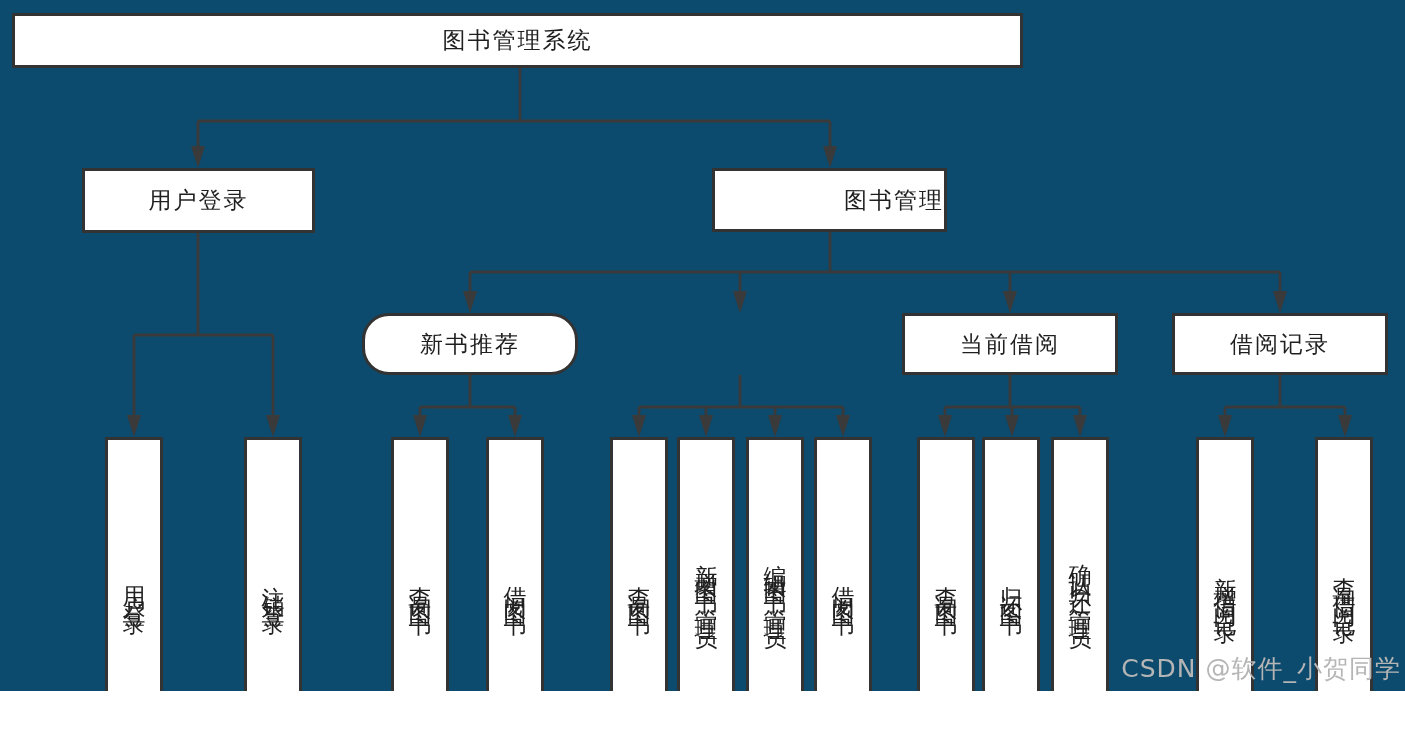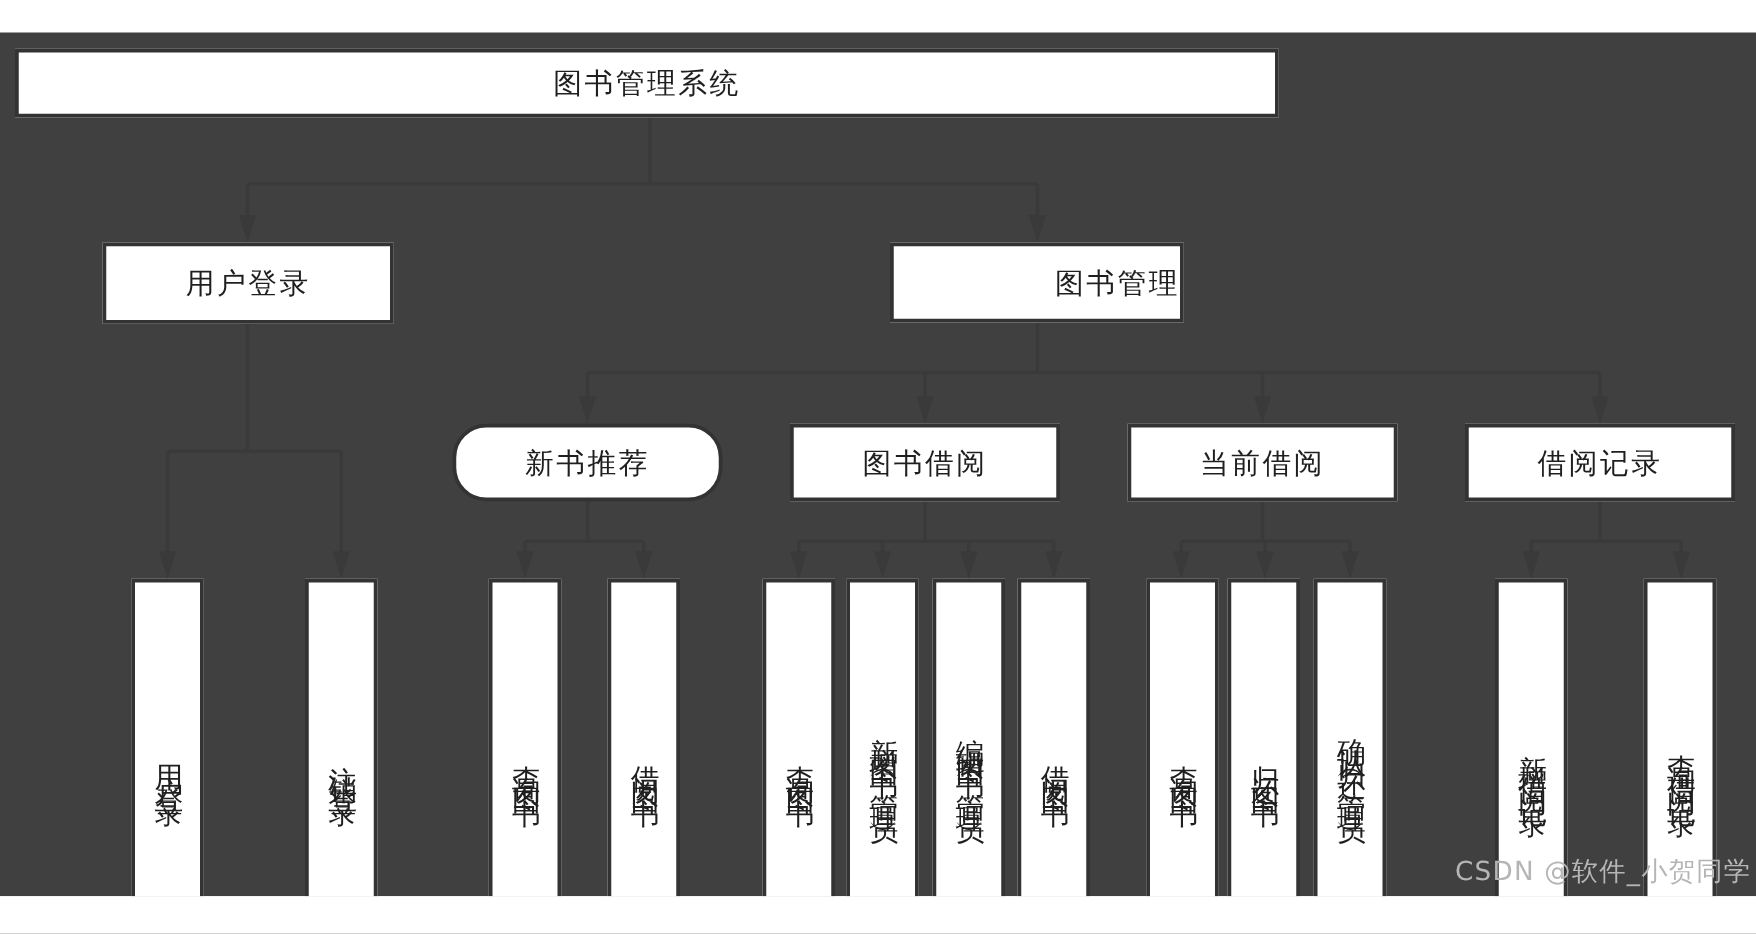--- a/index.html
+++ b/index.html
@@ -1,23 +1,22 @@
 <!DOCTYPE html>
 <html><head>
 <meta charset="utf-8">
 <style>
   html, body { margin: 0; padding: 0; background: #ffffff; }
   .stage {
     position: relative;
     width: 1405px;
     height: 691px;
-    background: #404040;
+    background: #0c4a6e;
     overflow: hidden;
     font-family: "DejaVu Sans", "Liberation Sans", sans-serif;
-    margin-top: 26px;
   }
   .connectors {
     position: absolute;
     left: 0; top: 0;
     width: 1405px; height: 747px;
   }
   .box {
     position: absolute;
     box-sizing: border-box;
     background: #ffffff;
@@ -39,21 +38,21 @@
     font-size: 23px;
     letter-spacing: 9px;
     line-height: 1;
   }
   .lv2 { height: 65px; top: 168px; }
   .lv3 { width: 216px; height: 62px; top: 313px; }
   .watermark {
     position: absolute;
     right: 4px;
     bottom: 6px;
-    font-size: 21px;
+    font-size: 25px;
     color: #b5b5b5;
     letter-spacing: 1px;
     white-space: nowrap;
   }
 </style>
 </head>
 <body>
 
 <div class="stage">
 
@@ -129,23 +128,20 @@
   <div class="box lv2" style="left:82px; width:233px;">
     <span class="hlabel">用户登录</span>
   </div>
   <div class="box lv2" style="left:712px; width:235px; height:64px;justify-content:flex-end;">
     <span class="hlabel">图书管理</span>
   </div>
 
   <div class="box lv3" style="left:362px;border-radius:27px;">
     <span class="hlabel">新书推荐</span>
   </div>
-  <div class="box lv3" style="left:632px;">
-    <span class="hlabel">图书借阅</span>
-  </div>
   <div class="box lv3" style="left:902px;">
     <span class="hlabel">当前借阅</span>
   </div>
   <div class="box lv3" style="left:1172px;">
     <span class="hlabel">借阅记录</span>
   </div>
 
   <div class="box leaf" style="left:105px;">
     <span class="vtext">用户登录</span>
   </div>

